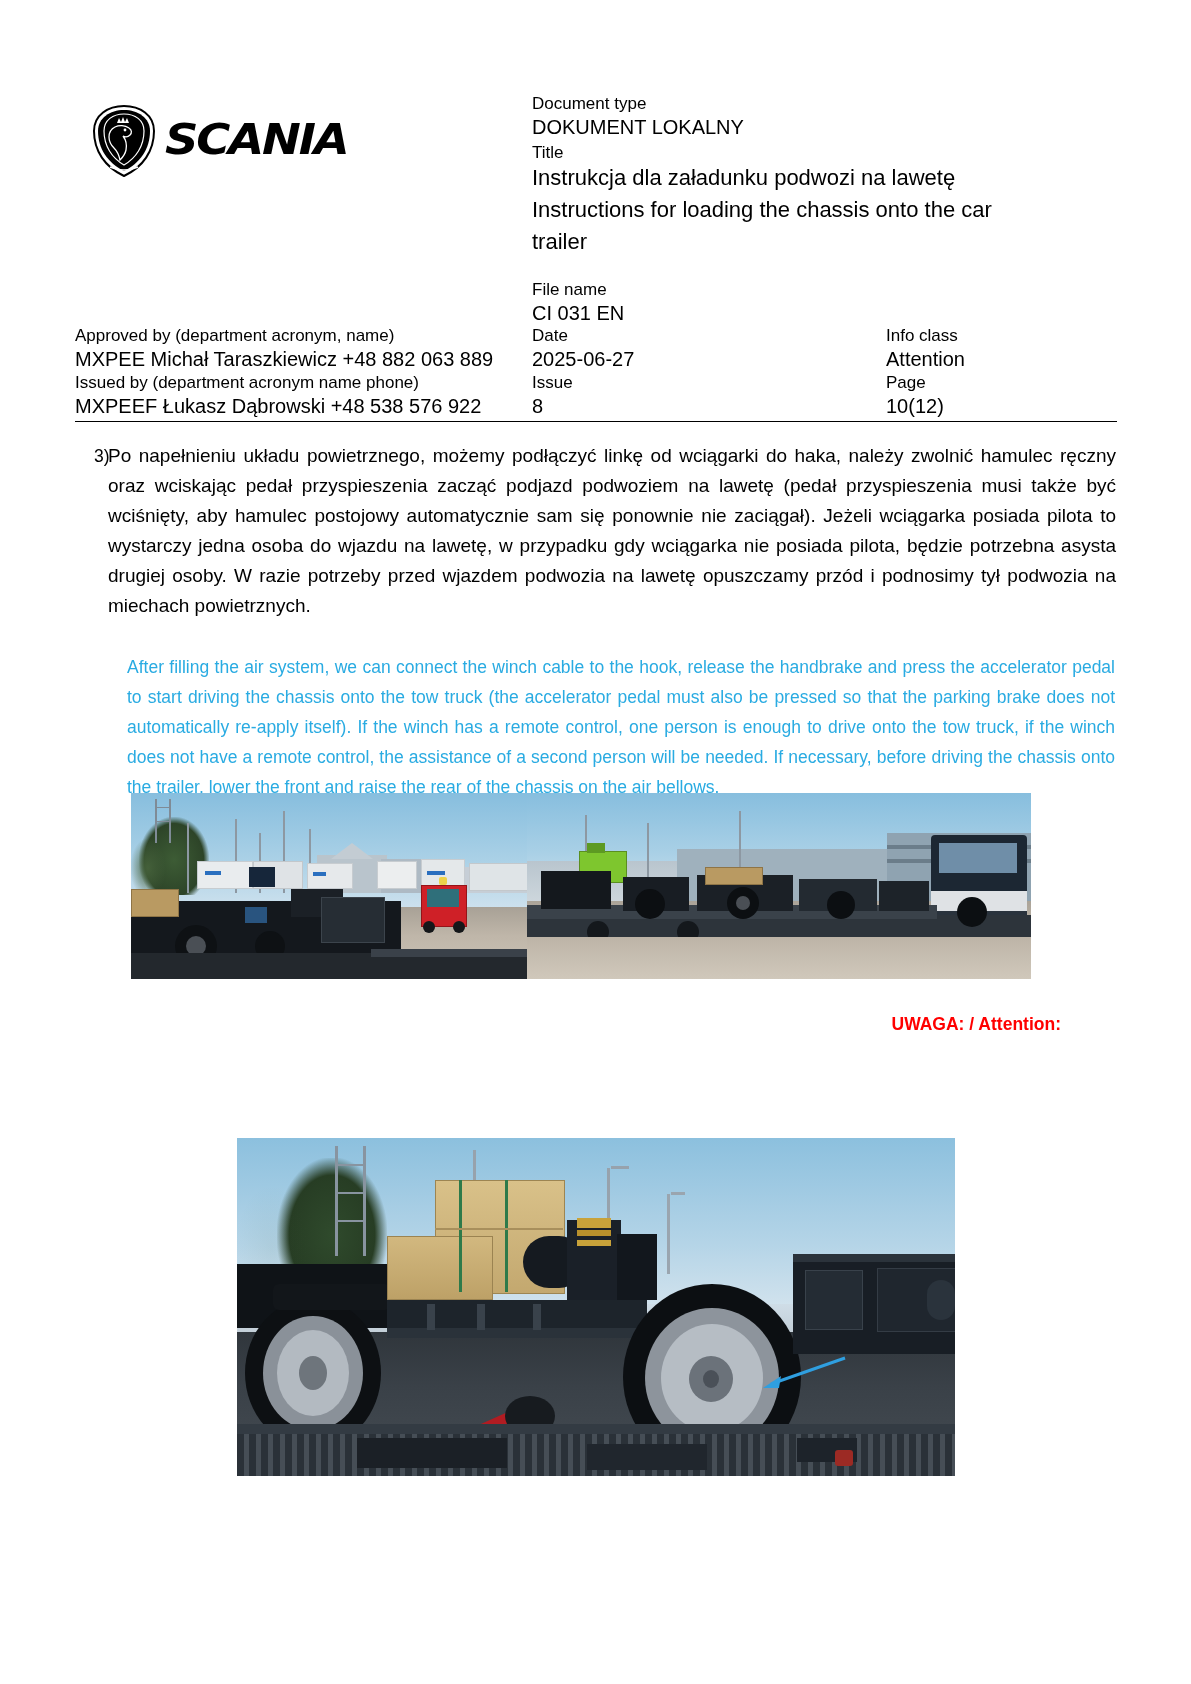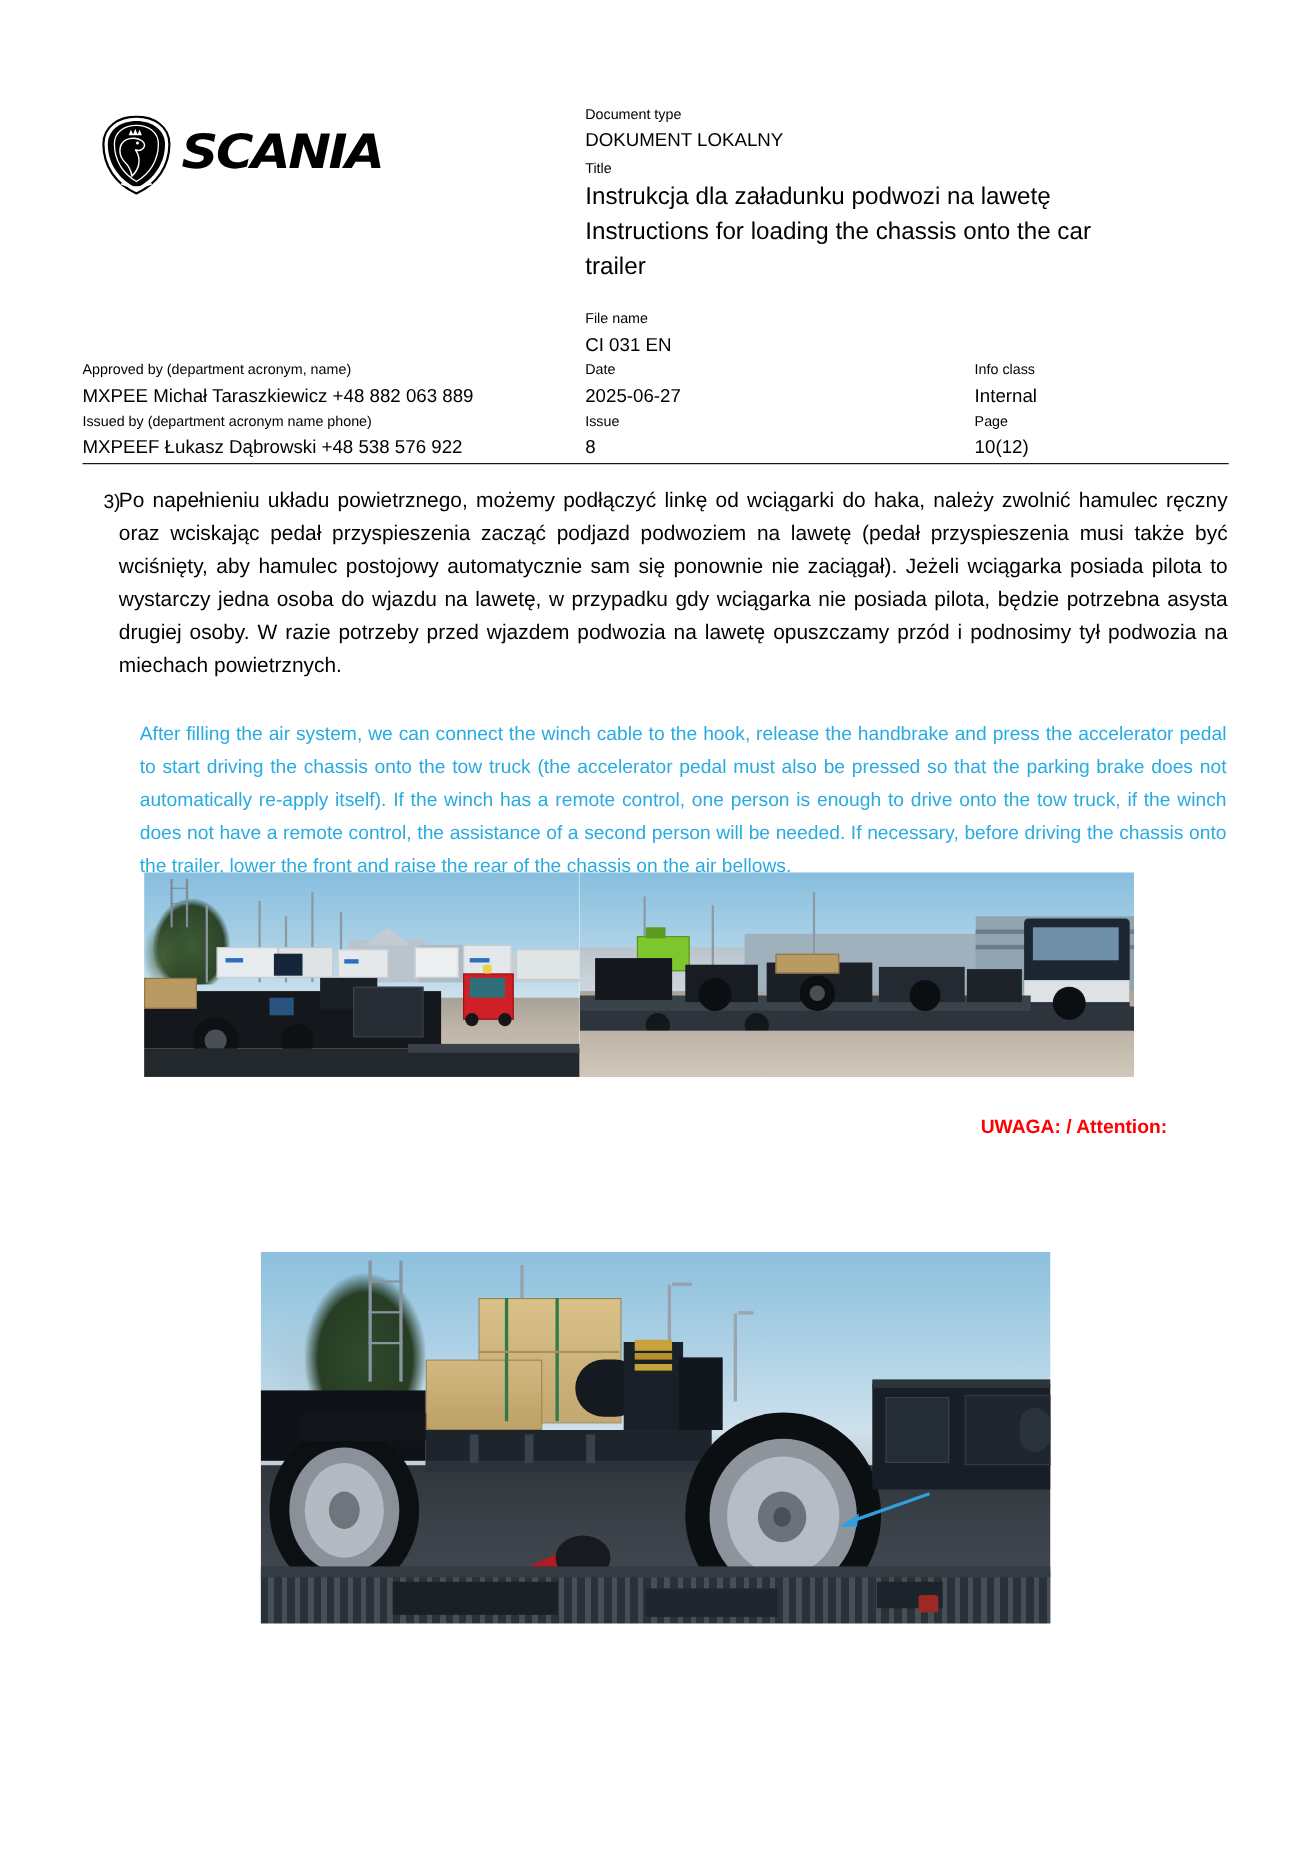--- a/index.html
+++ b/index.html
@@ -57,27 +57,27 @@
     transform-origin: left center;
   }
 
   .meta-right {
     position: absolute;
     left: 457px;
     top: 0px;
     width: 585px;
   }
   .lbl {
-    font-size: 13px;
+    font-size: 17px;
     line-height: 18px;
     color: #000;
     font-weight: normal;
   }
   .val {
-    font-size: 17px;
+    font-size: 20px;
     line-height: 29px;
     color: #000;
     font-weight: normal;
   }
   .val-title {
     font-size: 22px;
     line-height: 32px;
   }
 
   .filename-block {
@@ -249,21 +249,21 @@
           </div>
       </div>
       <div class="meta-row">
         <div class="meta-cell c1">
             <div class="val">MXPEE Michał Taraszkiewicz +48 882 063 889</div>
           </div>
         <div class="meta-cell c2">
             <div class="val">2025-06-27</div>
           </div>
         <div class="meta-cell c3">
-            <div class="val">Internal</div>
+            <div class="val">Attention</div>
           </div>
       </div>
       <div class="meta-row">
         <div class="meta-cell c1">
             <div class="lbl">Issued by (department acronym name phone)</div>
           </div>
         <div class="meta-cell c2">
             <div class="lbl">Issue</div>
           </div>
         <div class="meta-cell c3">

